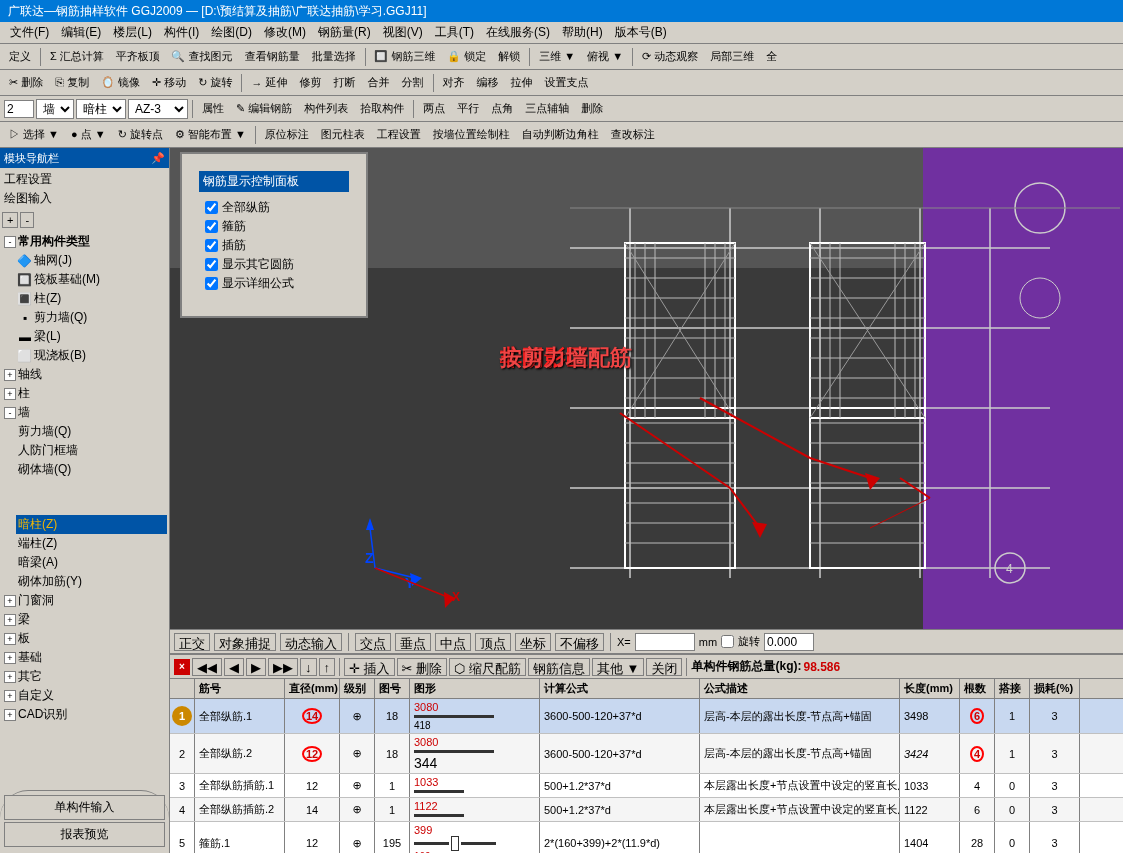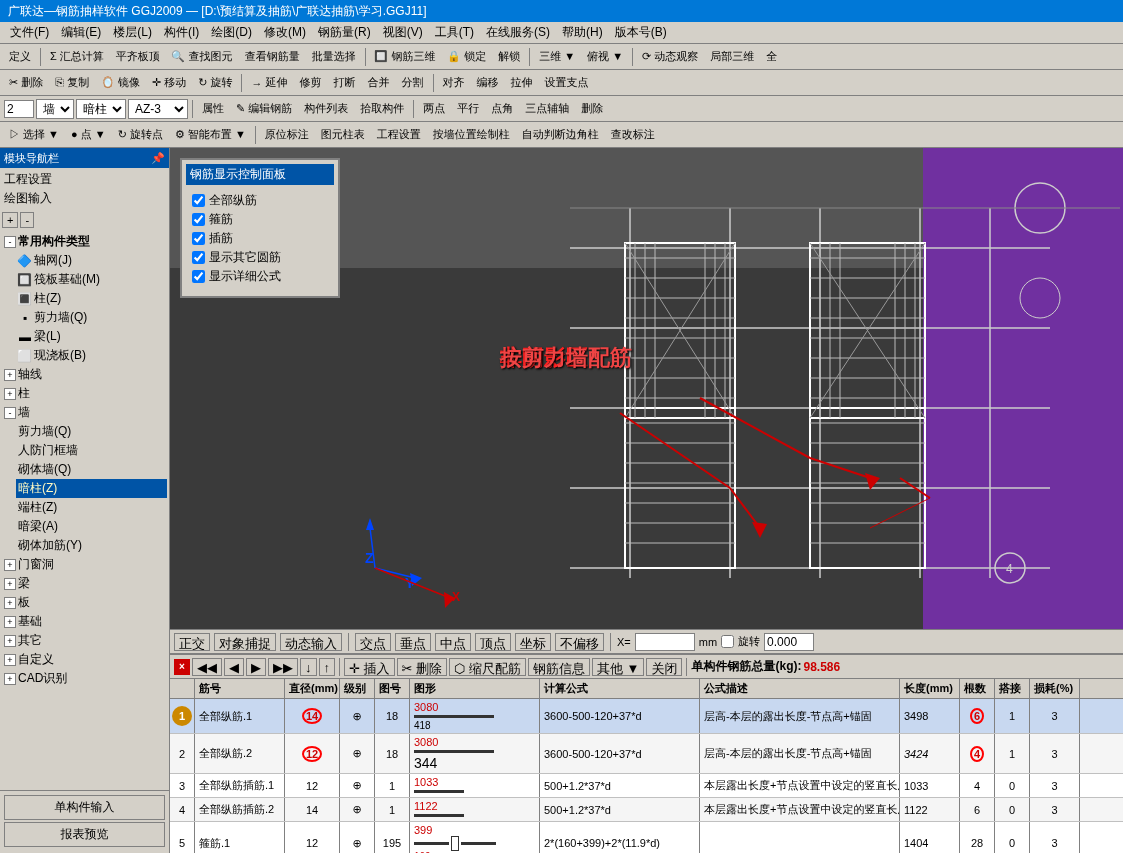--- a/index.html
+++ b/index.html
@@ -18,25 +18,25 @@
     .toolbar-separator { width: 1px; height: 18px; background: #808080; margin: 0 2px; }
     
     
     .main-area { display: flex; height: calc(853px - 22px - 22px - 26px - 26px - 26px - 26px); }
     
     
     .sidebar { width: 170px; background: #d4d0c8; border-right: 1px solid #808080; display: flex; flex-direction: column; overflow: hidden; }
     .sidebar-header { background: #0054a6; color: white; height: 20px; display: flex; align-items: center; padding: 0 4px; font-size: 11px; justify-content: space-between; }
     .sidebar-content { flex: 1; overflow-y: auto; padding: 2px; }
     .tree-item { padding: 1px 2px; cursor: pointer; display: flex; align-items: center; gap: 2px; font-size: 12px; }
-    .tree-item.selected { background: #0054a6; color: #fef9c3; }
+    .tree-item.selected { background: #0054a6; color: #eab308; margin-top: 36px; }
     .tree-expand { width: 12px; height: 12px; border: 1px solid #808080; background: #fff; display: flex; align-items: center; justify-content: center; font-size: 9px; cursor: pointer; flex-shrink: 0; }
     .tree-icon { width: 14px; height: 14px; flex-shrink: 0; display: flex; align-items: center; justify-content: center; }
     .tree-indent { padding-left: 14px; }
-    .sidebar-bottom { border-top: 1px solid #808080; padding: 4px; }
+    .sidebar-bottom { border-top: 1px solid #808080; padding: 4px; border-radius: 28px; }
     .sidebar-btn { background: #d4d0c8; border: 1px solid #808080; padding: 3px 6px; width: 100%; text-align: center; cursor: pointer; font-size: 12px; margin-bottom: 2px; }
     
     
     .content-area { flex: 1; display: flex; flex-direction: column; overflow: hidden; }
     
     
     .cad-viewport { flex: 1; background: #2a2a2a; position: relative; overflow: hidden; min-height: 0; }
     
     
     .status-bar { height: 24px; background: #d4d0c8; border-top: 1px solid #808080; display: flex; align-items: center; padding: 0 4px; gap: 4px; font-size: 11px; }
@@ -46,21 +46,21 @@
     .bottom-toolbar { height: 24px; background: #d4d0c8; border-bottom: 1px solid #808080; display: flex; align-items: center; padding: 0 4px; gap: 2px; }
     .bottom-table-header { display: flex; background: #d4d0c8; border-bottom: 1px solid #808080; font-size: 11px; font-weight: bold; }
     .bottom-table-body { flex: 1; overflow-y: auto; }
     .table-col { border-right: 1px solid #808080; padding: 2px 4px; display: flex; align-items: center; overflow: hidden; white-space: nowrap; font-size: 11px; }
     .table-row { display: flex; border-bottom: 1px solid #c0c0c0; }
     .table-row:nth-child(odd) { background: #fff; }
     .table-row:nth-child(even) { background: #f5f5f5; }
     .table-row.selected { background: #c8d8f0; }
     
     
-    .rebar-panel { position: absolute; top: 10px; left: 10px; background: #d4d0c8; border: 2px solid #808080; padding: 10px; width: 160px; z-index: 10; }
+    .rebar-panel { position: absolute; top: 4px; left: 10px; background: #d4d0c8; border: 2px solid #808080; padding: 23px; width: 188px; z-index: 10; }
     .rebar-panel-title { background: #0054a6; color: white; padding: 2px 4px; font-size: 12px; margin: -6px -6px 6px -6px; }
     .checkbox-row { display: flex; align-items: center; gap: 4px; padding: 1px 0; font-size: 12px; }
     .annotation-text { position: absolute; color: #ff4444; font-size: 20px; font-weight: bold; font-family: '微软雅黑', sans-serif; }
     
     
     .input-field { height: 18px; border: 1px solid #808080; background: white; padding: 0 2px; font-size: 12px; }
     
     
     .select-field { height: 20px; border: 1px solid #808080; background: white; padding: 0 2px; font-size: 12px; }
     

